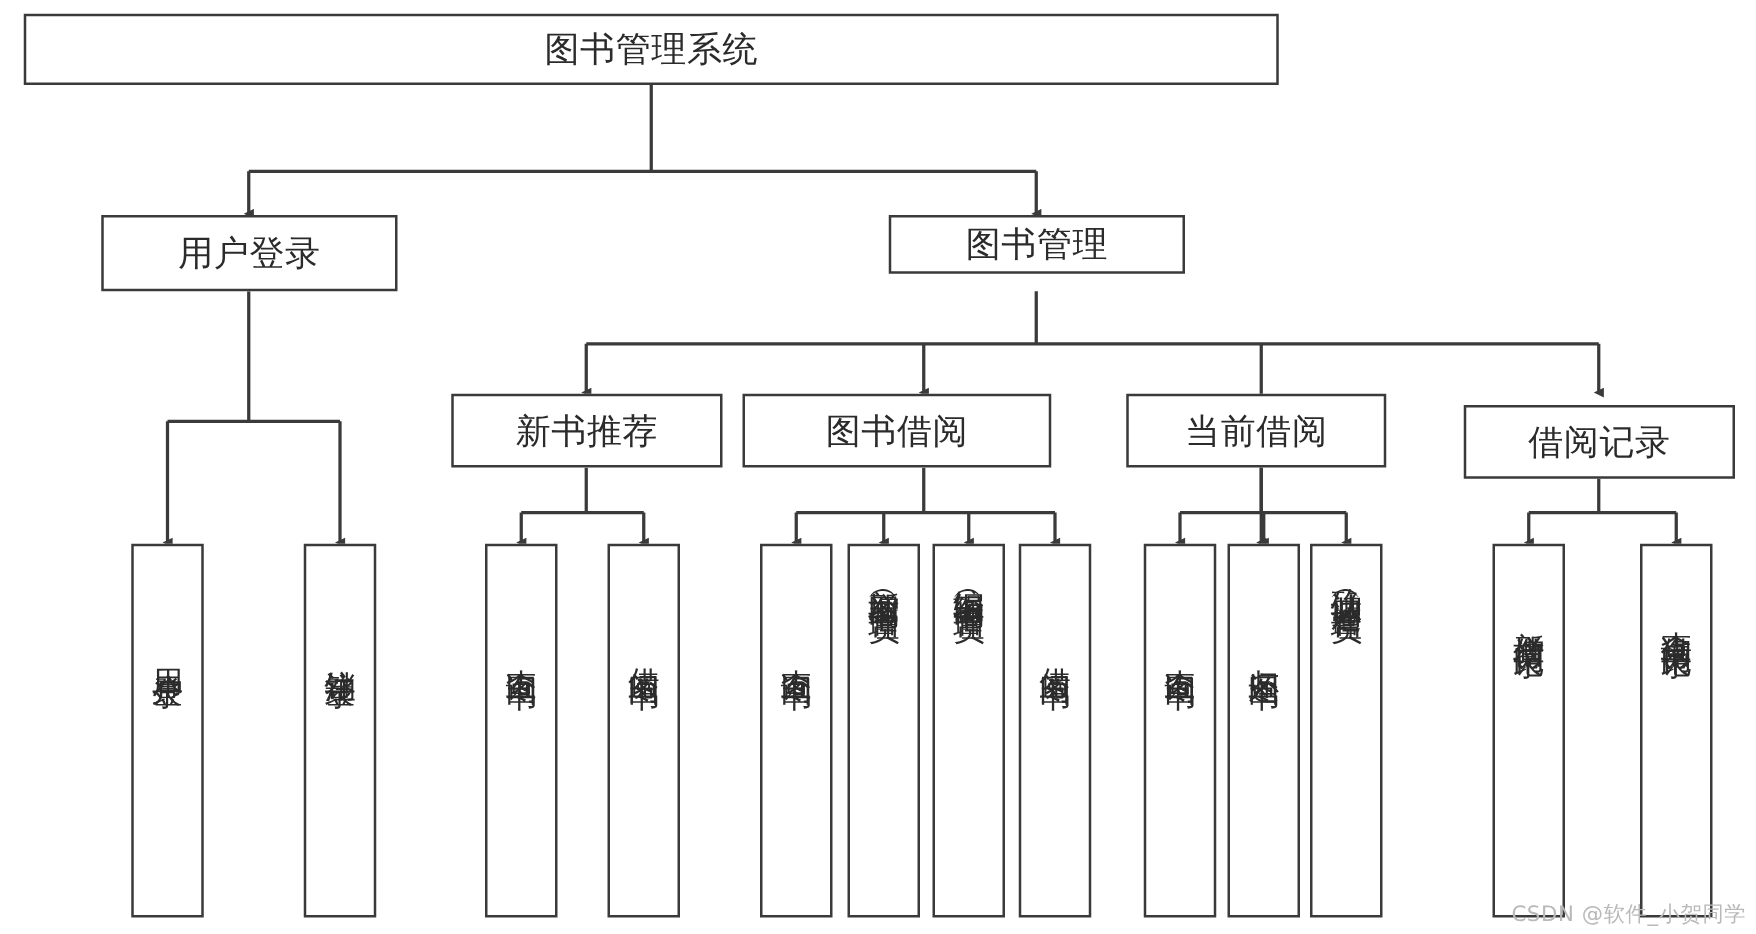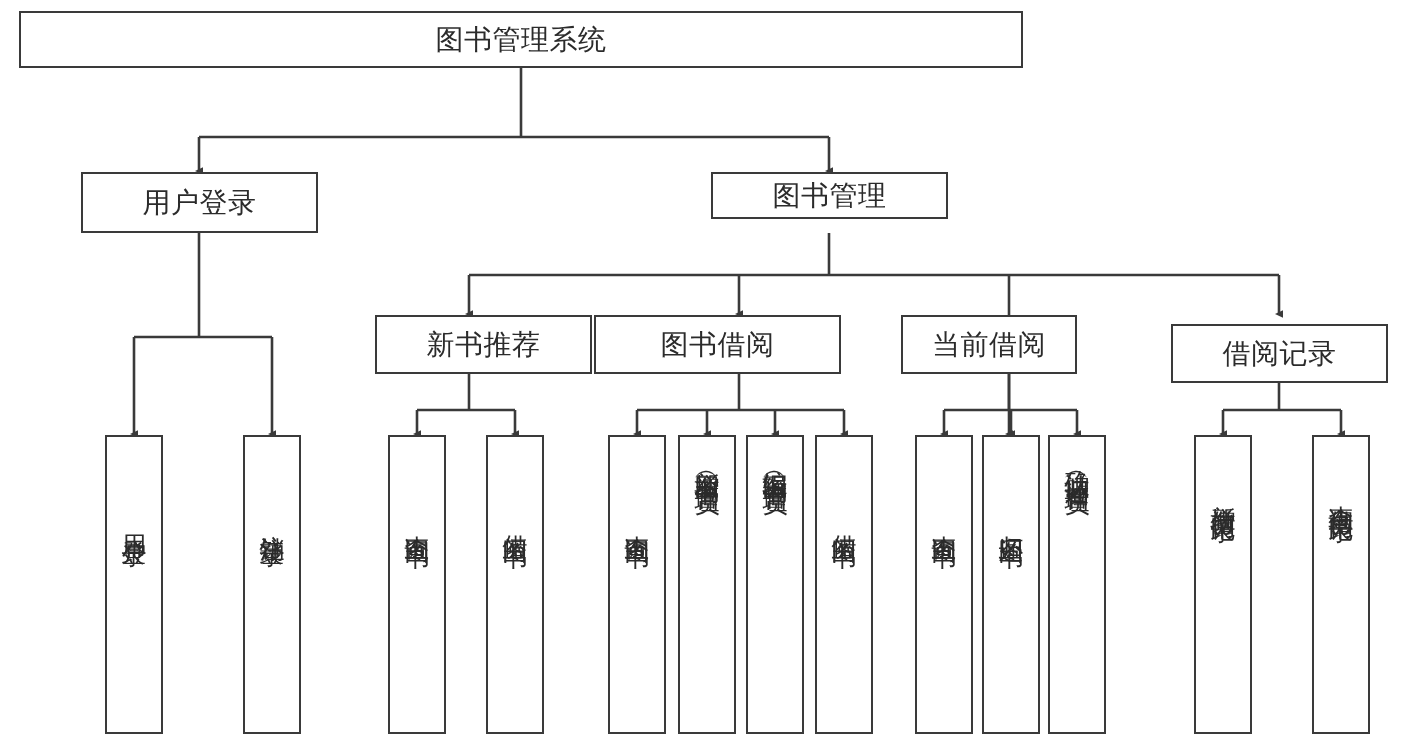--- a/index.html
+++ b/index.html
@@ -129,27 +129,27 @@
   <div id="nodes-layer">
       <div class="node horizontal" style="left: 19px; top: 11px; width: 1004px; height: 57px;">
         <span class="node-label">图书管理系统</span>
       </div>
       <div class="node horizontal" style="left: 81px; top: 172px; width: 237px; height: 61px;">
         <span class="node-label">用户登录</span>
       </div>
       <div class="node horizontal" style="left: 711px; top: 172px; width: 237px; height: 47px;">
         <span class="node-label">图书管理</span>
       </div>
-      <div class="node horizontal" style="left: 361px; top: 315px; width: 217px; height: 59px; margin-left: 14px;">
+      <div class="node horizontal" style="left: 361px; top: 315px; width: 217px; height: 59px;">
         <span class="node-label">新书推荐</span>
       </div>
       <div class="node horizontal" style="left: 594px; top: 315px; width: 247px; height: 59px;">
         <span class="node-label">图书借阅</span>
       </div>
-      <div class="node horizontal" style="left: 901px; top: 315px; width: 176px; height: 59px; align-items: center;">
+      <div class="node horizontal" style="left: 901px; top: 315px; width: 208px; height: 59px; align-items: center;">
         <span class="node-label">当前借阅</span>
       </div>
       <div class="node horizontal" style="left: 1171px; top: 324px; width: 217px; height: 59px;">
         <span class="node-label">借阅记录</span>
       </div>
       <div class="node vertical pad-top-lg" style="left: 105px; top: 435px; width: 58px; height: 299px;">
         <span class="node-label">用户登录</span>
       </div>
       <div class="node vertical pad-top-lg" style="left: 243px; top: 435px; width: 58px; height: 299px;">
         <span class="node-label">注销登录</span>
@@ -182,13 +182,14 @@
         <span class="node-label">确认归还（管理员）</span>
       </div>
       <div class="node vertical pad-top-md" style="left: 1194px; top: 435px; width: 58px; height: 299px;">
         <span class="node-label">新增借阅记录</span>
       </div>
       <div class="node vertical pad-top-md" style="left: 1312px; top: 435px; width: 58px; height: 299px;">
         <span class="node-label">查询借阅记录</span>
       </div>
     </div>
 
+  <div id="watermark">CSDN @软件_小贺同学</div>
 </div>
 
 </body></html>

